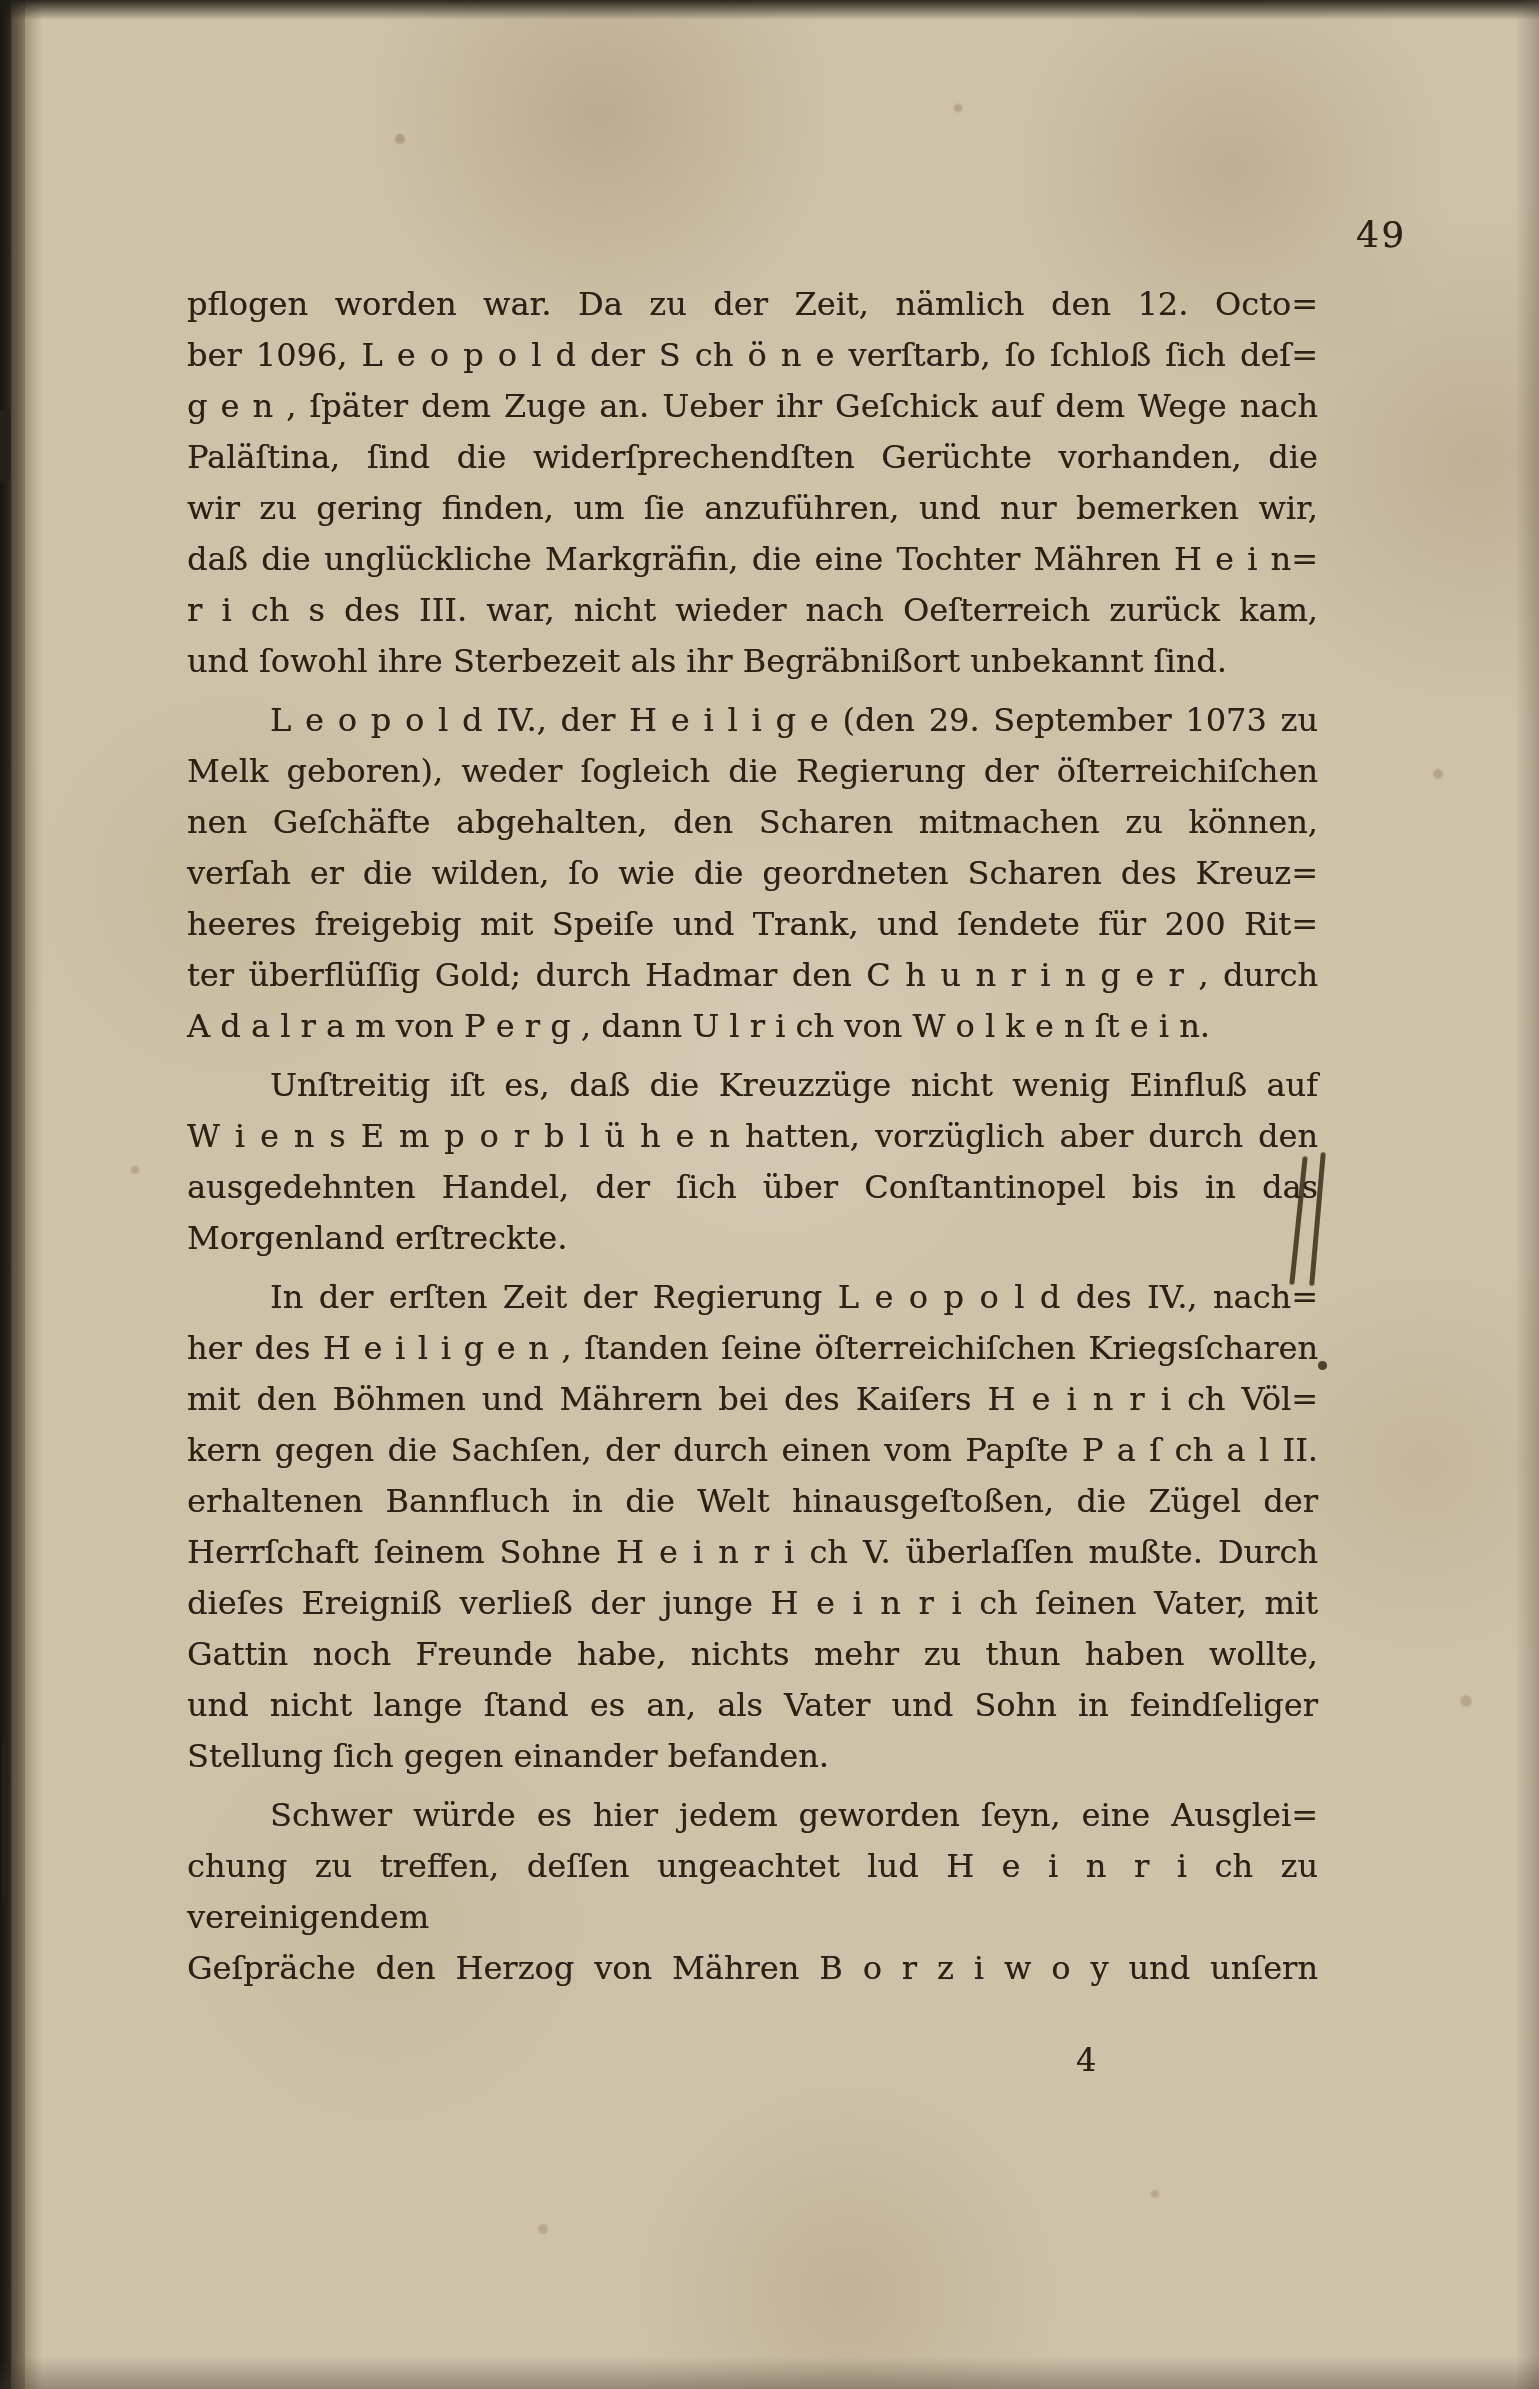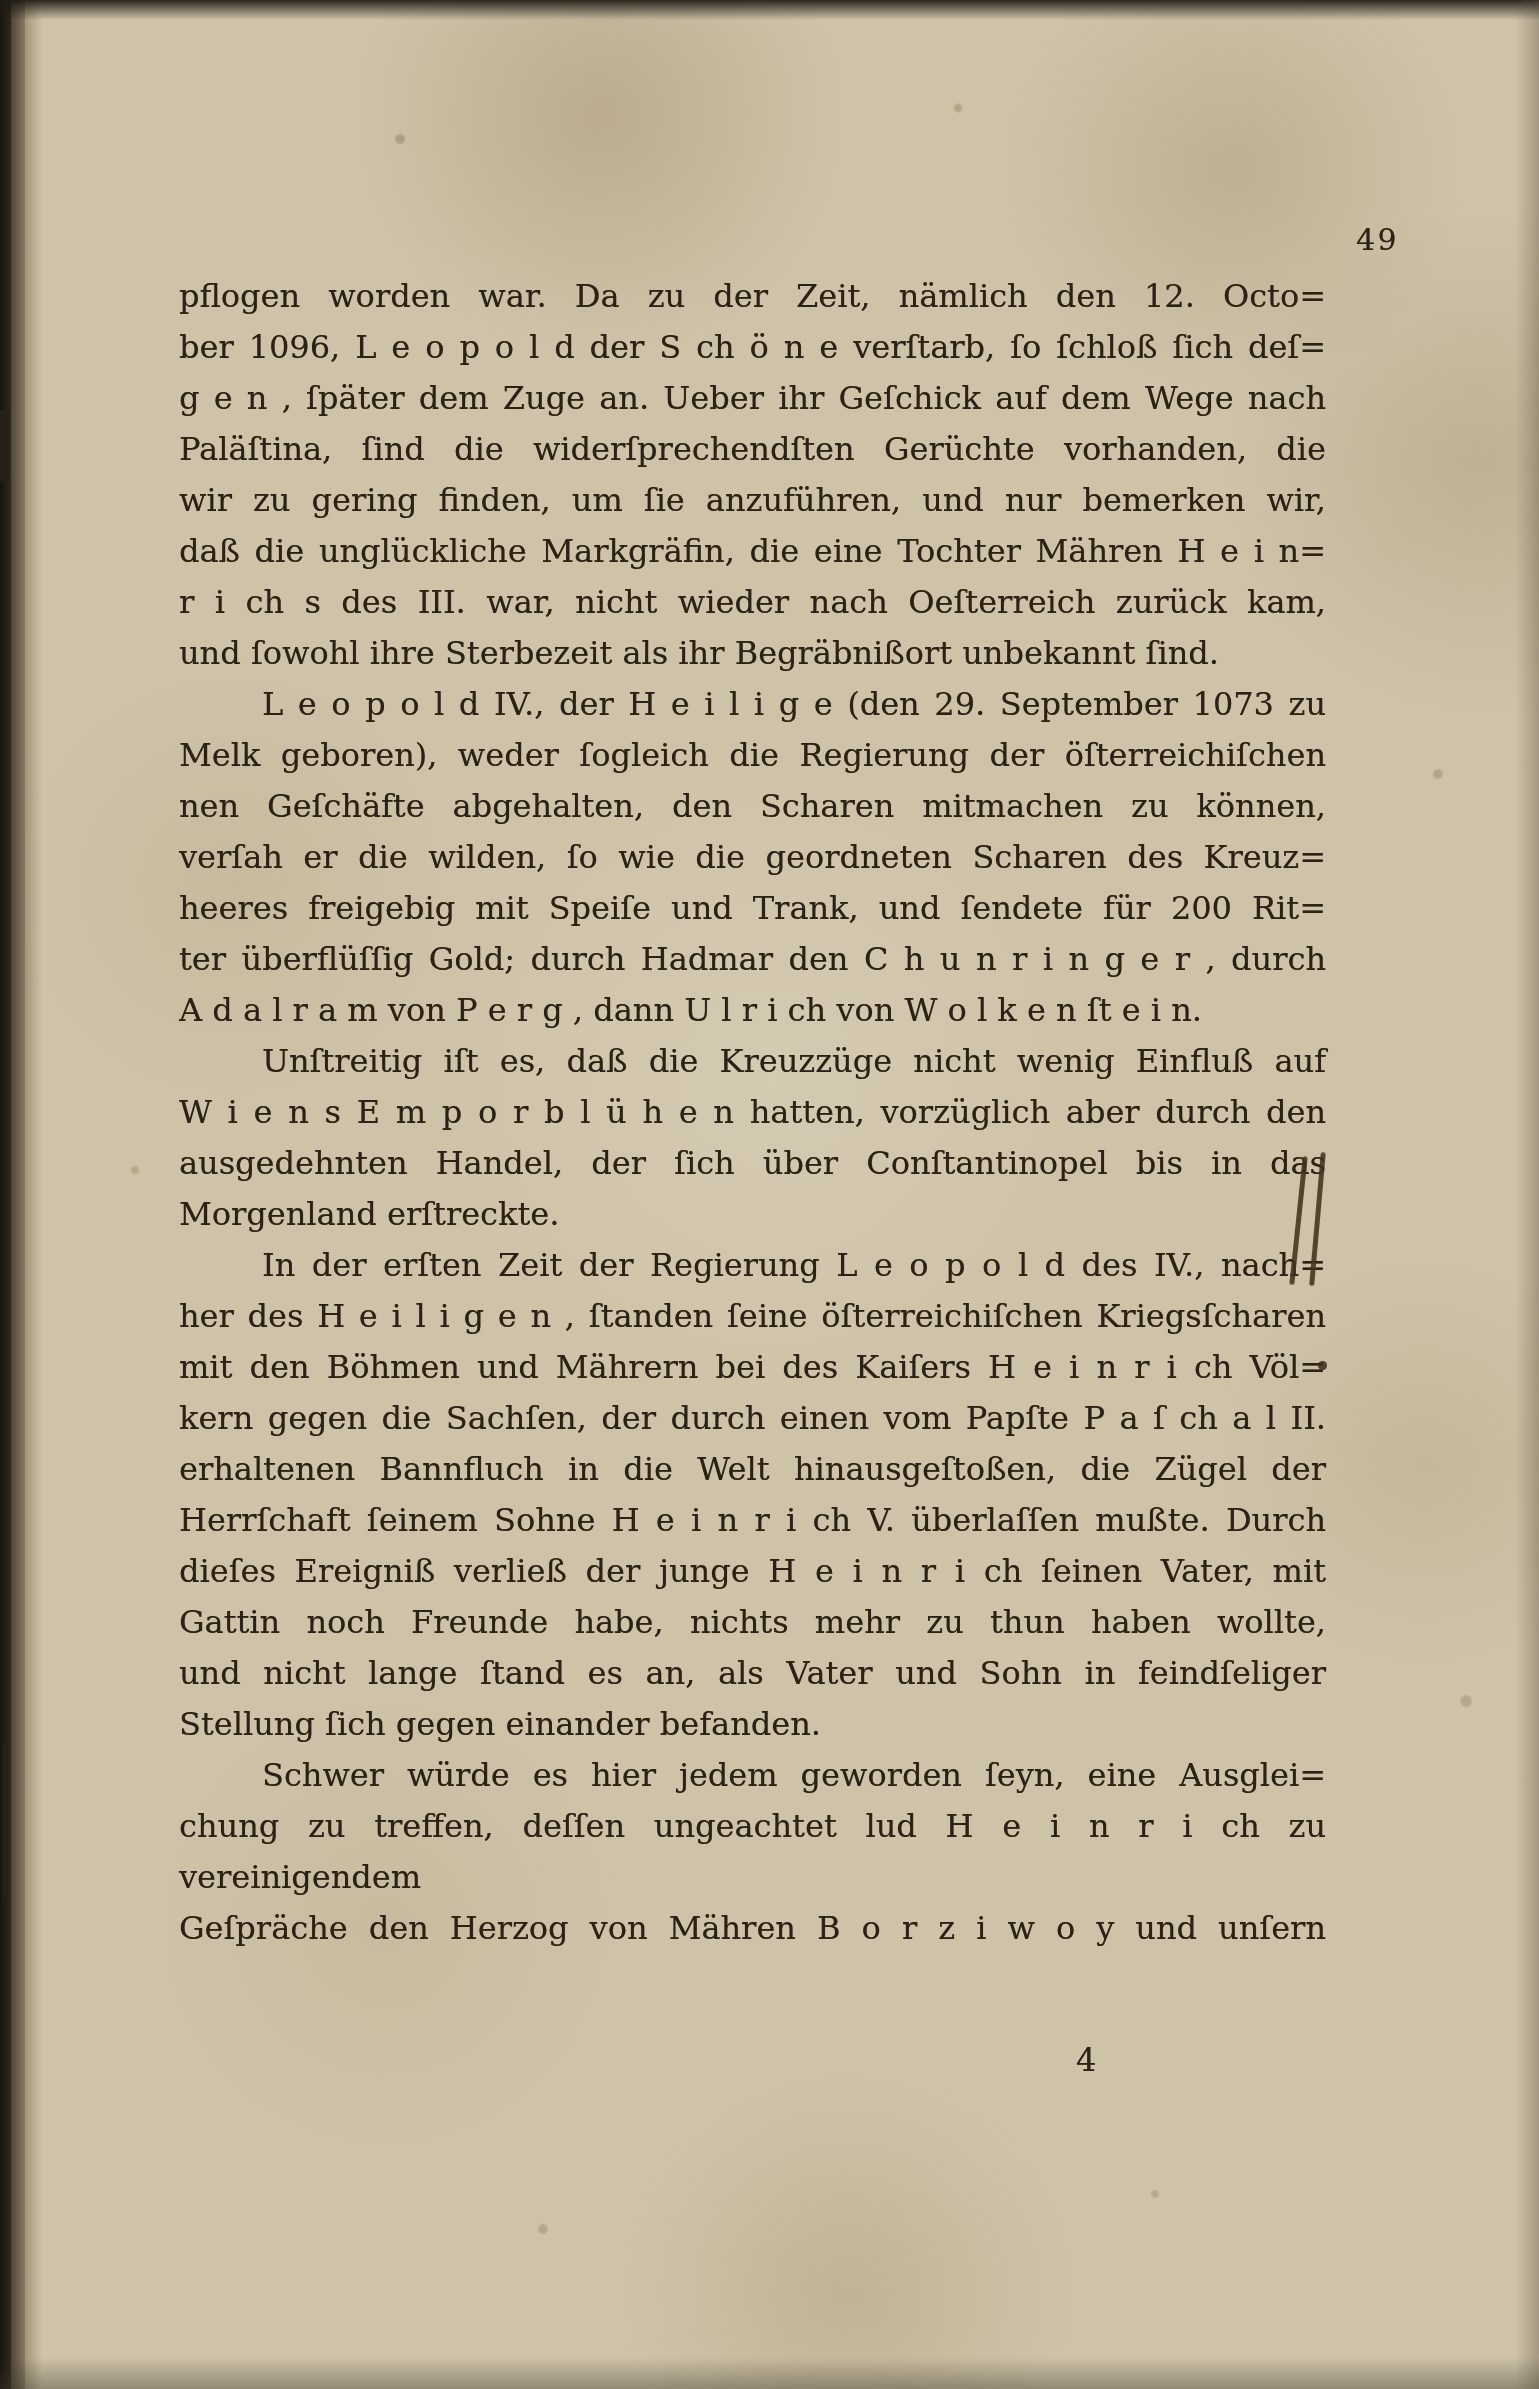--- a/index.html
+++ b/index.html
@@ -45,30 +45,30 @@
   }
   .edge-right {
     position: absolute; right: 0; top: 0; width: 25px; height: 100%;
     background: linear-gradient(270deg, rgba(90,78,60,0.38), rgba(90,78,60,0));
   }
   .edge-bottom {
     position: absolute; left: 0; bottom: 0; right: 0; height: 32px;
     background: linear-gradient(0deg, rgba(60,52,40,0.4), rgba(60,52,40,0));
   }
   .page-number {
-    position: absolute; left: 1356px; top: 222px;
-    font-size: 30px; color: #2b2114; letter-spacing: 2.3px;
+    position: absolute; left: 1356px; top: 214px;
+    font-size: 36px; color: #2b2114; letter-spacing: 2.3px;
     text-shadow: 0.2px 0.2px 0.5px rgba(40,30,18,0.55);
   }
   .text-block {
     position: absolute; left: 179px; top: 271px; width: 1147px;
     font-size: 32px; line-height: 51px; color: #2b2114;
     text-shadow: 0.2px 0.2px 0.5px rgba(40,30,18,0.5);
   }
-  .paragraph { margin: 0; }
+  .paragraph { margin: 8px; }
   .line { text-align: justify; text-align-last: justify; }
   .line.para-end { text-align-last: left; }
   .paragraph.indent .line:first-child { text-indent: 83px; }
   .signature {
     position: absolute; left: 1076px; top: 2041px;
     font-size: 32px; color: #2b2114;
     text-shadow: 0.2px 0.2px 0.5px rgba(40,30,18,0.5);
   }
   .ink-stroke {
     position: absolute; width: 4.6px; border-radius: 3.1px;

